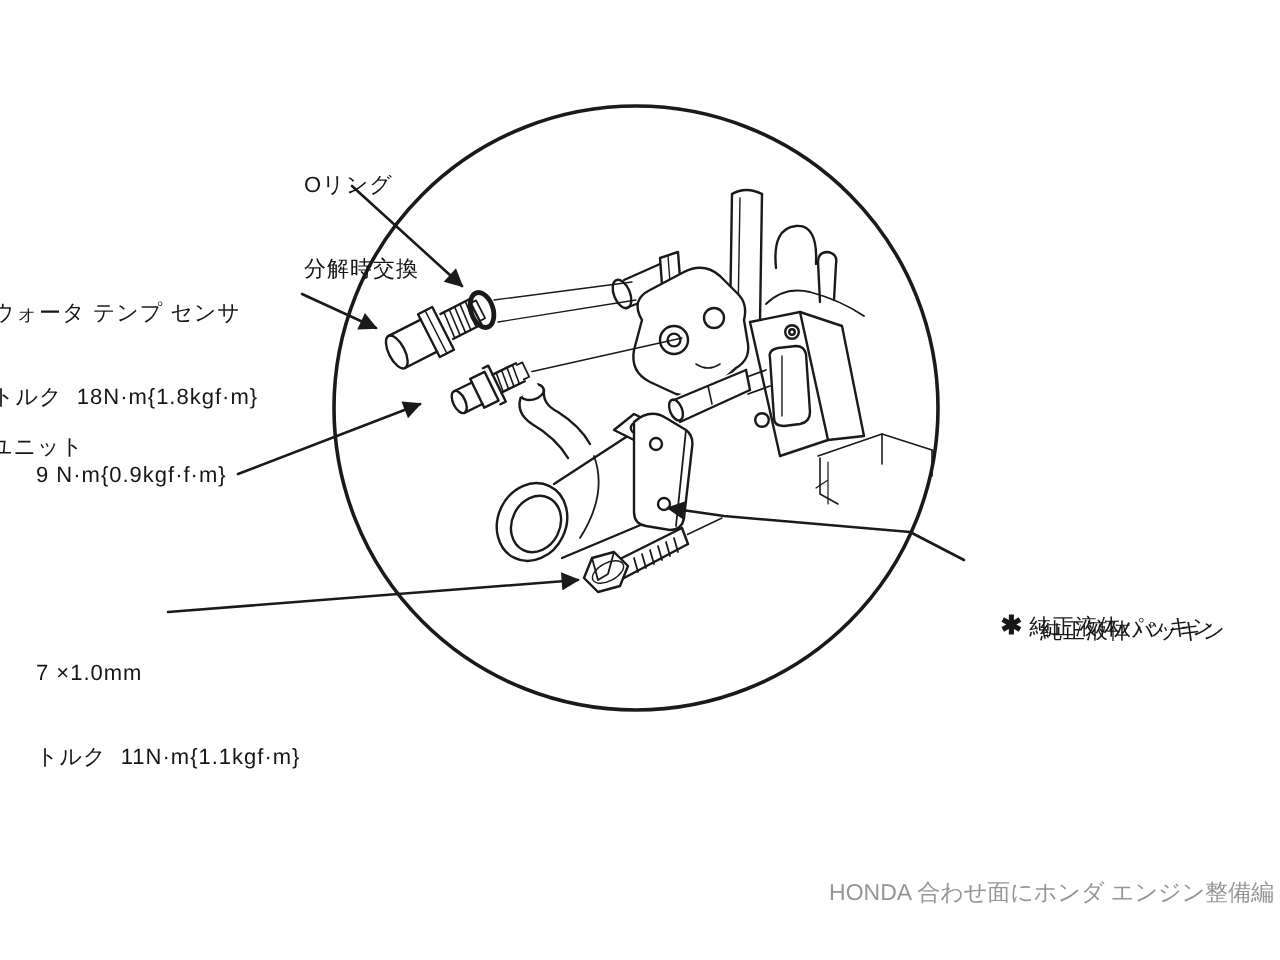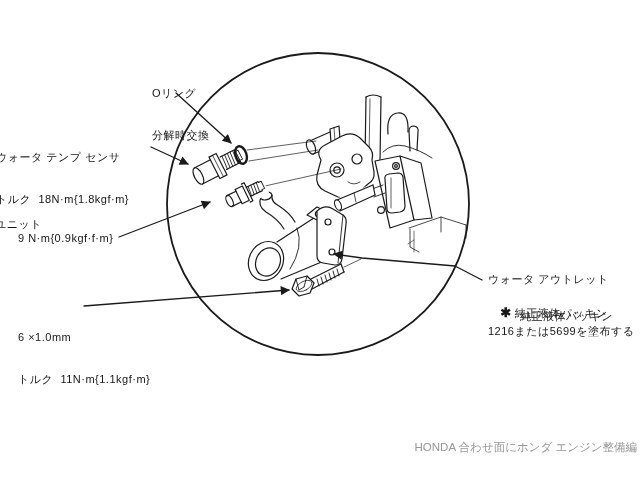--- a/index.html
+++ b/index.html
@@ -183,30 +183,28 @@
 
   <div class="lbl" style="left:-4px;top:122px;">
     <div>ウォータ テンプ センサ</div>
     <div>トルク  18N·m{1.8kgf·m}</div>
   </div>
 
   <div class="lbl" style="left:-5px;top:217px;">ユニット</div>
   <div class="lbl" style="left:18px;top:231px;">9 N·m{0.9kgf·f·m}</div>
 
   <div class="lbl" style="left:18px;top:302px;">
-    <div>6 ×1.0mm</div>
+    <div>7 ×1.0mm</div>
     <div>トルク  11N·m{1.1kgf·m}</div>
   </div>
 
-  <div class="lbl" style="left:488px;top:272px;">ウォータ アウトレット</div>
   <div class="lbl" style="left:486px;top:292px;">
     <span class="note-star">✱</span><span>純正液体パッキン</span>
   </div>
   <div class="lbl" style="left:488px;top:309px;margin-left:32px;">純正液体パッキン</div>
-  <div class="lbl" style="left:488px;top:324px;">1216または5699を塗布する</div>
 
   <div class="footer">
     <div>HONDA 合わせ面にホンダ エンジン整備編</div>
     
     
     
   </div>
 
 </div>
 

